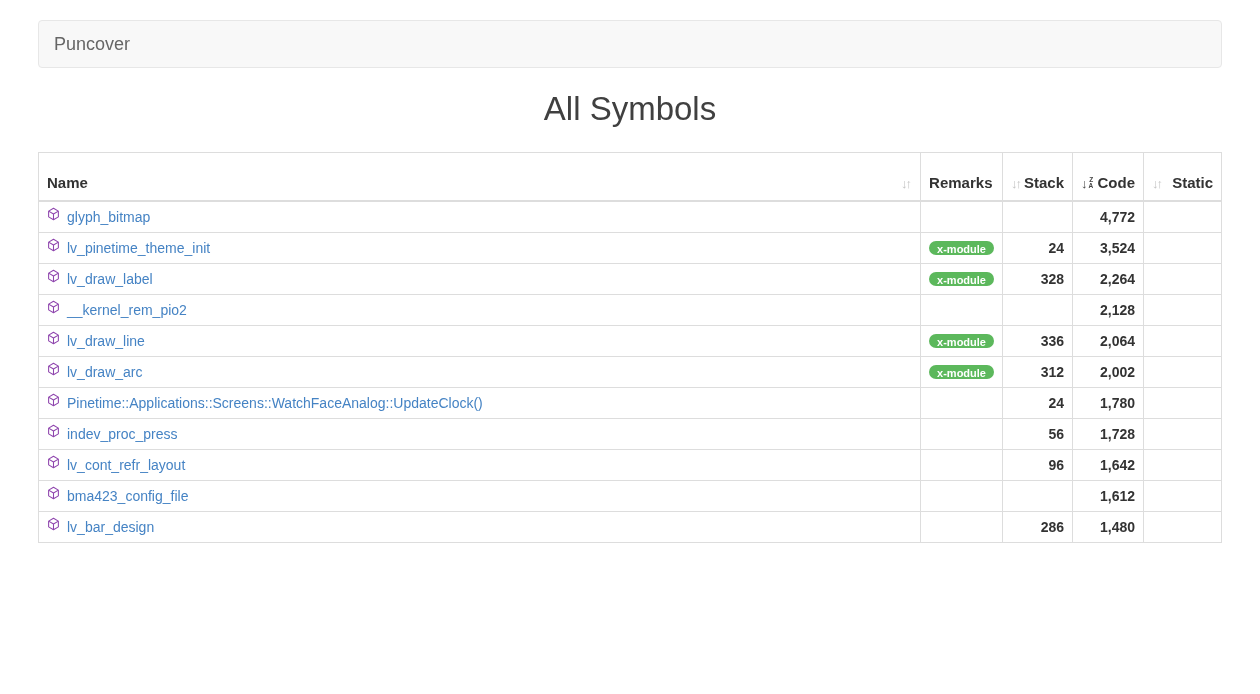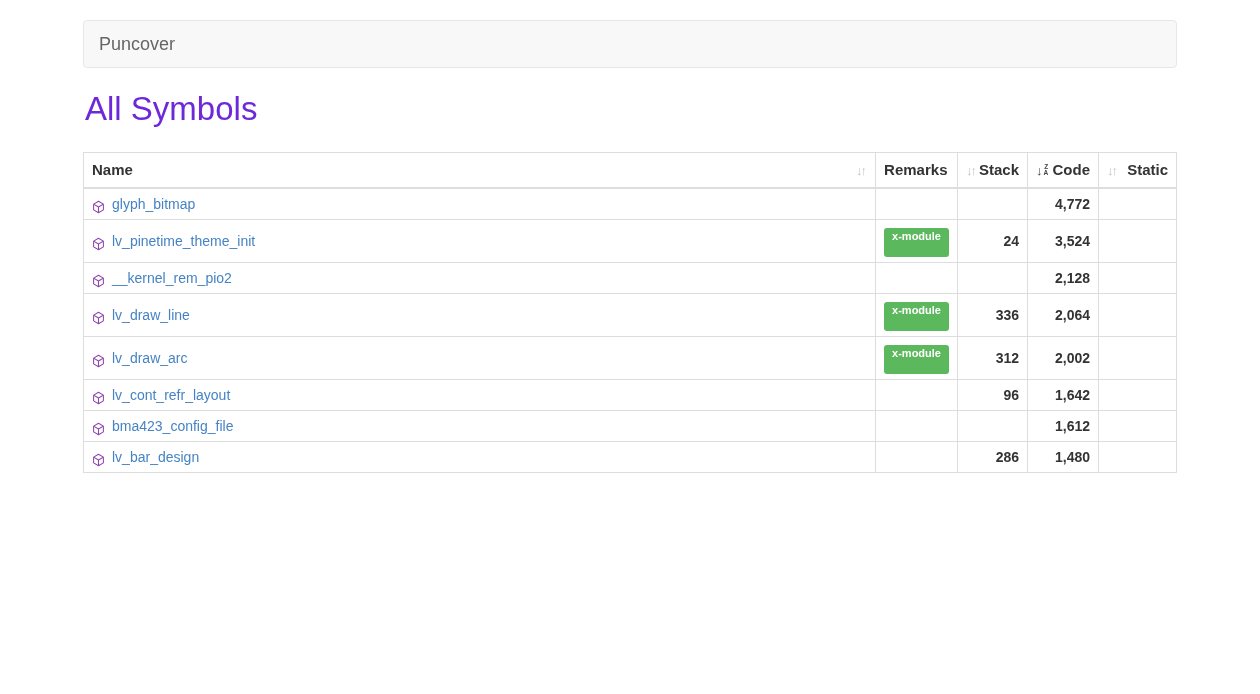--- a/index.html
+++ b/index.html
@@ -2,21 +2,21 @@
 <html><head>
 <meta charset="utf-8">
 <style>
   * { box-sizing: border-box; }
   html, body { margin: 0; padding: 0; background: #fff; }
   body {
     width: 1260px; height: 694px; overflow: hidden;
     font-family: "Liberation Sans", "DejaVu Sans", sans-serif;
     color: #333;
   }
-  .container { width: 1094px; margin: 0 auto; }
+  .container { width: 1184px; margin: 0 auto; }
 
   
   .navbar {
     margin-top: 20px;
     height: 48px;
     background: #f8f8f8;
     border: 1px solid #e7e7e7;
     border-radius: 4px;
     display: flex;
     align-items: center;
@@ -27,22 +27,23 @@
     color: #666;
     text-decoration: none;
     line-height: 48px;
   }
 
   
   h1.page-title {
     margin: 22px 2px 20px 2px;
     font-size: 33px;
     font-weight: 500;
-    color: #6d28d9;
+    color: #404040;
     letter-spacing: 0;
+    text-align: center;
   }
 
   
   table.symbols {
     width: 100%;
     border-collapse: collapse;
     margin-top: 24px;
     font-size: 14px;
   }
   table.symbols th, table.symbols td {
@@ -51,21 +52,21 @@
     line-height: 20px;
     vertical-align: middle;
     white-space: nowrap;
     overflow: hidden;
   }
   table.symbols thead th {
     font-size: 15px;
     font-weight: bold;
     color: #333;
     border-bottom-width: 2px;
-    padding-top: 7px;
+    padding-top: 20px;
     padding-bottom: 7px;
     cursor: pointer;
   }
   th .th-inner { display: flex; align-items: center; width: 100%; }
   th.align-left  .th-inner { justify-content: space-between; }
   th.align-right .th-inner { justify-content: space-between; }
   td.num, th.align-right { text-align: right; font-weight: bold; }
   td.num { padding-right: 10px; }
   td.remarks { text-align: center; }
 
@@ -80,34 +81,34 @@
     user-select: none;
   }
   .sort-icon.active { color: #444; display: inline-flex; align-items: center; letter-spacing: 0; }
   .sort-icon.active .arrow { font-size: 13px; }
   .sort-icon.active .letters {
     display: inline-flex; flex-direction: column; line-height: 0.95;
     font-size: 6.5px; font-weight: bold; margin-left: 1px;
   }
 
   
-  .name-cell { display: flex; align-items: flex-end; gap: 7px; }
+  .name-cell { display: flex; align-items: flex-start; gap: 7px; }
   .cube-icon { flex: 0 0 auto; display: inline-flex; }
   a.symbol-link { color: #4583c4; text-decoration: none; }
 
   
   .badge-xmodule {
     display: inline-block;
     background: #5cb85c;
     color: #fff;
     font-size: 11px;
     font-weight: bold;
     line-height: 1;
-    padding: 3px 8px 15px 8px;
-    border-radius: 3px;
+    padding: 3px 8px 0 8px;
+    border-radius: 9px;
   }
 </style>
 </head>
 <body>
 
 <div class="container">
 
   <nav class="navbar">
     <a class="navbar-brand" href="#">Puncover</a>
   </nav>
@@ -195,20 +196,36 @@
           <td class="num"></td>
         </tr>
         <tr>
           <td>
             <span class="name-cell">
               <span class="cube-icon">
                 <svg viewBox="0 0 16 16" width="13" height="14">
                   <path d="M8 1 L14 4.5 V11.5 L8 15 L2 11.5 V4.5 Z M2 4.5 L8 8 L14 4.5 M8 8 V15" fill="none" stroke="#8e44ad" stroke-width="1.3" stroke-linejoin="round"></path>
                 </svg>
               </span>
+              <a class="symbol-link" href="#">lv_draw_label</a>
+            </span>
+          </td>
+          <td class="remarks"><span class="badge-xmodule">x-module</span></td>
+          <td class="num">328</td>
+          <td class="num">2,264</td>
+          <td class="num"></td>
+        </tr>
+        <tr>
+          <td>
+            <span class="name-cell">
+              <span class="cube-icon">
+                <svg viewBox="0 0 16 16" width="13" height="14">
+                  <path d="M8 1 L14 4.5 V11.5 L8 15 L2 11.5 V4.5 Z M2 4.5 L8 8 L14 4.5 M8 8 V15" fill="none" stroke="#8e44ad" stroke-width="1.3" stroke-linejoin="round"></path>
+                </svg>
+              </span>
               <a class="symbol-link" href="#">__kernel_rem_pio2</a>
             </span>
           </td>
           <td class="remarks"></td>
           <td class="num"></td>
           <td class="num">2,128</td>
           <td class="num"></td>
         </tr>
         <tr>
           <td>
@@ -243,20 +260,52 @@
           <td class="num"></td>
         </tr>
         <tr>
           <td>
             <span class="name-cell">
               <span class="cube-icon">
                 <svg viewBox="0 0 16 16" width="13" height="14">
                   <path d="M8 1 L14 4.5 V11.5 L8 15 L2 11.5 V4.5 Z M2 4.5 L8 8 L14 4.5 M8 8 V15" fill="none" stroke="#8e44ad" stroke-width="1.3" stroke-linejoin="round"></path>
                 </svg>
               </span>
+              <a class="symbol-link" href="#">Pinetime::Applications::Screens::WatchFaceAnalog::UpdateClock()</a>
+            </span>
+          </td>
+          <td class="remarks"></td>
+          <td class="num">24</td>
+          <td class="num">1,780</td>
+          <td class="num"></td>
+        </tr>
+        <tr>
+          <td>
+            <span class="name-cell">
+              <span class="cube-icon">
+                <svg viewBox="0 0 16 16" width="13" height="14">
+                  <path d="M8 1 L14 4.5 V11.5 L8 15 L2 11.5 V4.5 Z M2 4.5 L8 8 L14 4.5 M8 8 V15" fill="none" stroke="#8e44ad" stroke-width="1.3" stroke-linejoin="round"></path>
+                </svg>
+              </span>
+              <a class="symbol-link" href="#">indev_proc_press</a>
+            </span>
+          </td>
+          <td class="remarks"></td>
+          <td class="num">56</td>
+          <td class="num">1,728</td>
+          <td class="num"></td>
+        </tr>
+        <tr>
+          <td>
+            <span class="name-cell">
+              <span class="cube-icon">
+                <svg viewBox="0 0 16 16" width="13" height="14">
+                  <path d="M8 1 L14 4.5 V11.5 L8 15 L2 11.5 V4.5 Z M2 4.5 L8 8 L14 4.5 M8 8 V15" fill="none" stroke="#8e44ad" stroke-width="1.3" stroke-linejoin="round"></path>
+                </svg>
+              </span>
               <a class="symbol-link" href="#">lv_cont_refr_layout</a>
             </span>
           </td>
           <td class="remarks"></td>
           <td class="num">96</td>
           <td class="num">1,642</td>
           <td class="num"></td>
         </tr>
         <tr>
           <td>

